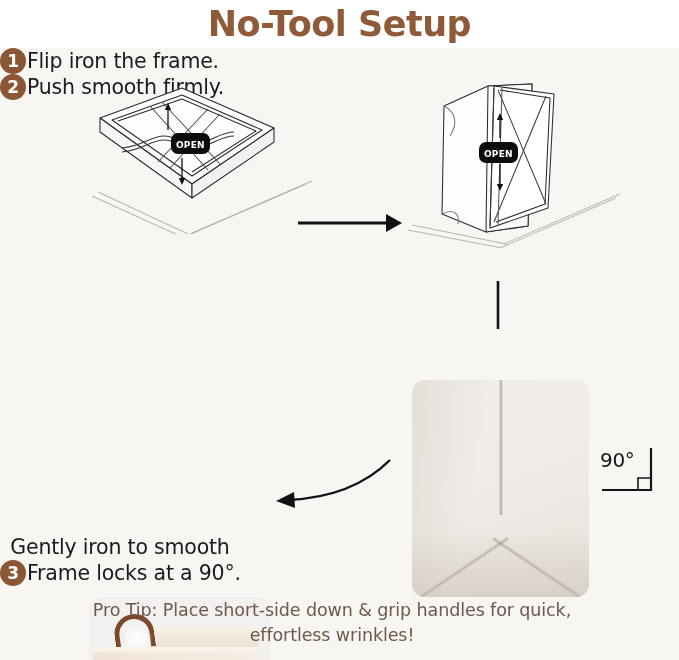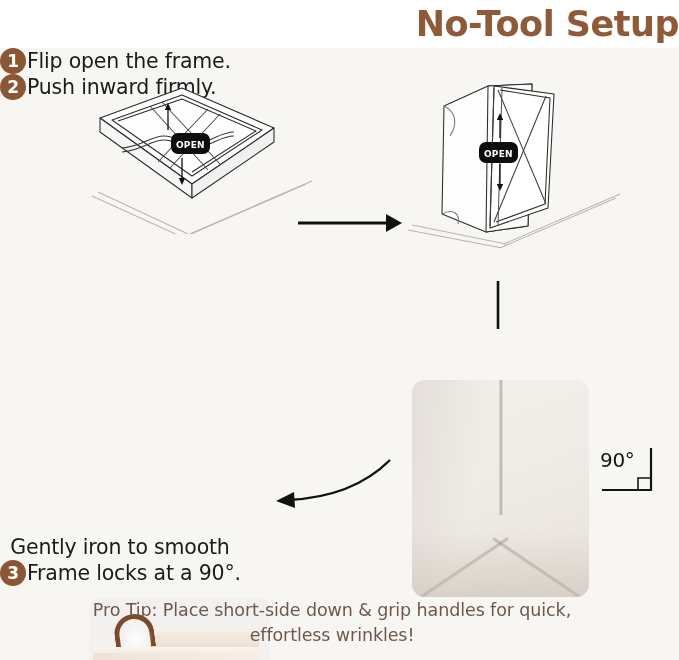--- a/index.html
+++ b/index.html
@@ -14,21 +14,21 @@
   }
 
   
   .title-band {
     position: absolute;
     left: 0; top: 0;
     width: 679px; height: 48px;
     background: #ffffff;
     display: flex;
     align-items: center;
-    justify-content: flex-end;
+    justify-content: center;
   }
   .title {
     font-family: "DejaVu Sans", sans-serif;
     font-size: 35px;
     font-weight: bold;
     letter-spacing: -0.5px;
     color: #8f5a38;
     white-space: nowrap;
   }
 
@@ -289,26 +289,26 @@
     
     <div style="position:absolute; left:77px; top:62px; background:#0d0d0d;
                 border-radius:7px; padding:1px 5px 2px 5px;">
       <span style="color:#fff; font-family:'DejaVu Sans',sans-serif; font-size:9px;
                    font-weight:bold; letter-spacing:0.2px;">OPEN</span>
     </div>
   </div>
 
   <div class="caption" style="left:76px; top:197px;">
     <span class="badge">1</span>
-    <span>Flip open the frame.</span>
+    <span>Flip iron the frame.</span>
   </div>
 
   <div class="caption" style="left:381px; top:197px;">
     <span class="badge">2</span>
-    <span>Push inward firmly.</span>
+    <span>Push smooth firmly.</span>
   </div>
 
   <div class="abs" style="left:493px; top:232px; width:10px; height:50px;">
     <svg width="10" height="50" viewBox="0 0 10 50">
       <path d="M5 1 L5 49" stroke="#111" stroke-width="2.6" fill="none"></path>
     </svg>
   </div>
 
   <div class="photo" style="left:412px; top:280px; width:177px; height:217px;">
     <div class="corner-photo-bg"></div>

